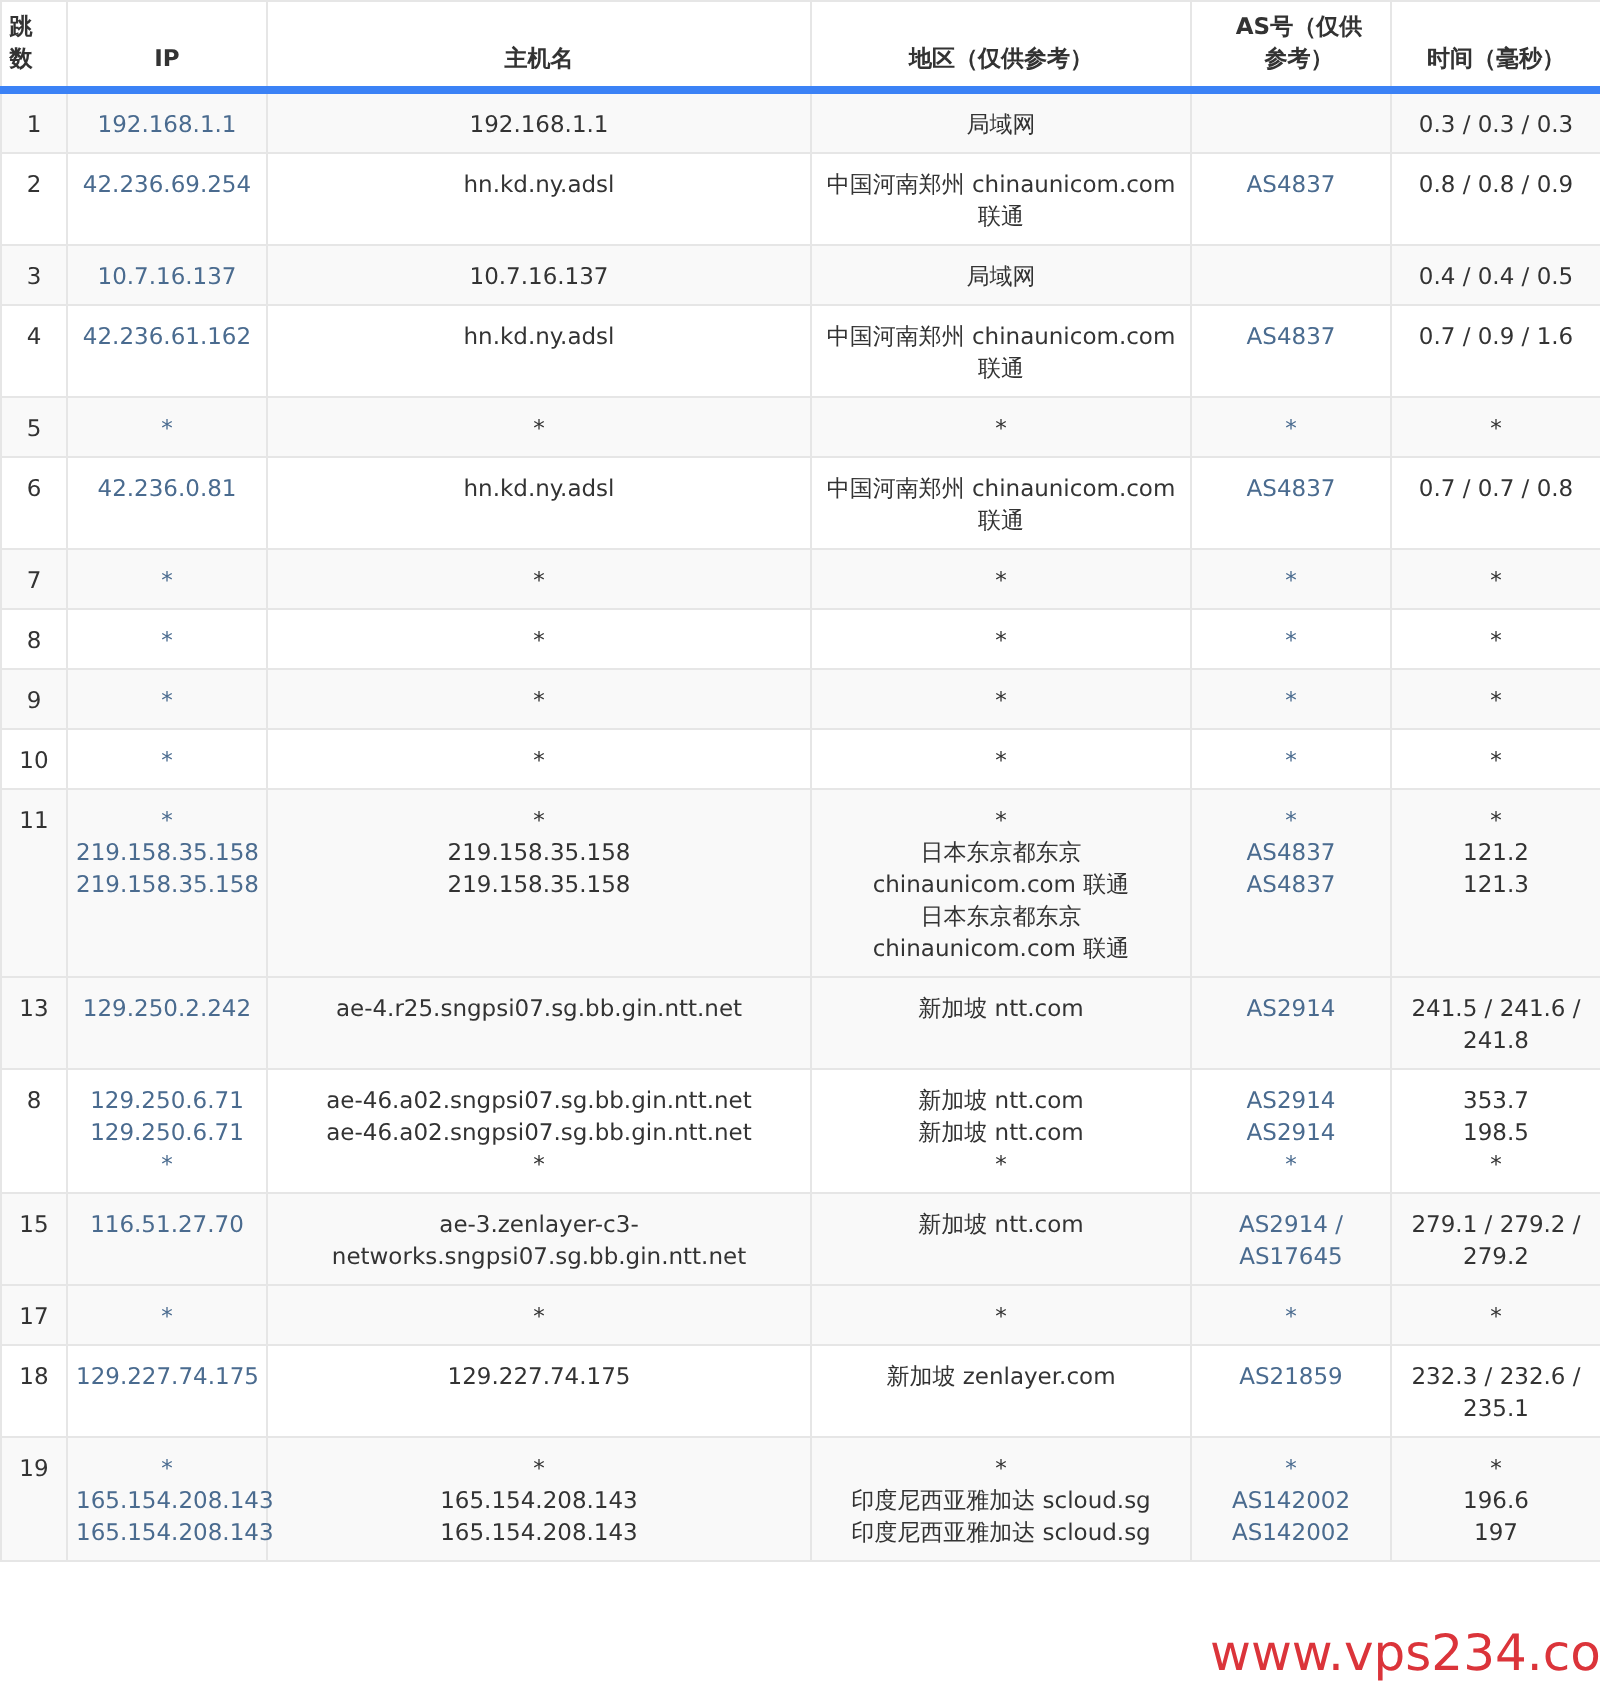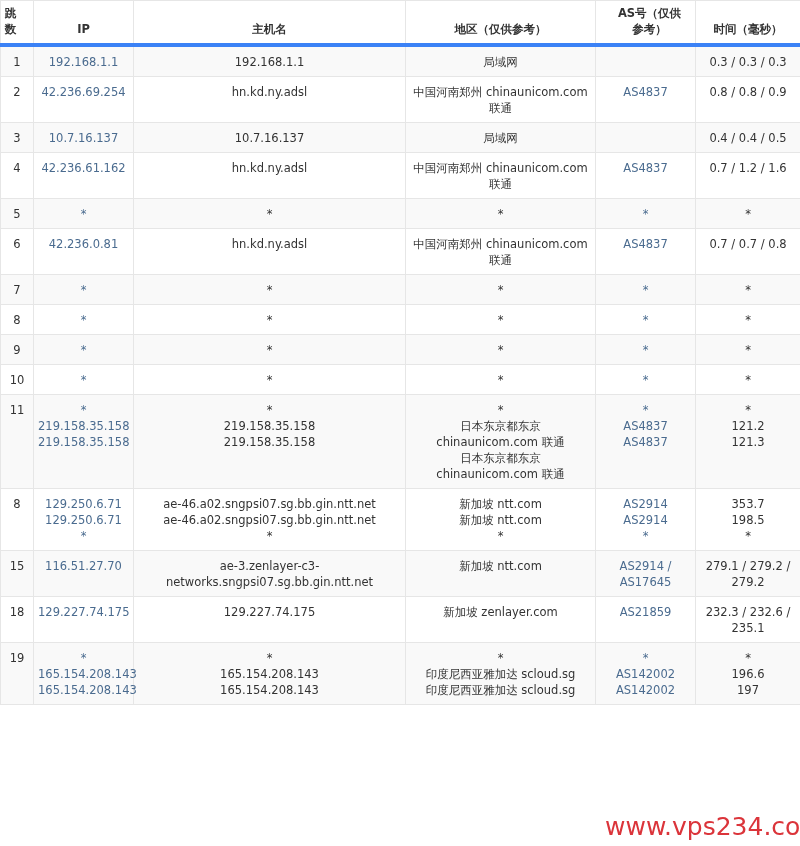--- a/index.html
+++ b/index.html
@@ -108,21 +108,21 @@
         <td class="host">
           <span class="line">hn.kd.ny.adsl</span>
         </td>
         <td class="geo">
           <span class="line wrap">中国河南郑州 chinaunicom.com 联通</span>
         </td>
         <td class="as">
           <a class="line as" style="text-decoration: none; cursor: pointer;">AS4837</a>
         </td>
         <td class="time">
-          <span class="line">0.7 / 1.2 / 1.6</span>
+          <span class="line">0.7 / 0.9 / 1.6</span>
         </td>
       </tr>
       <tr class="odd">
         <td class="hop">5</td>
         <td class="ip">
           <span class="line ip">*</span>
         </td>
         <td class="host">
           <span class="line">*</span>
         </td>
@@ -249,20 +249,39 @@
           <span class="line as">*</span>
           <a class="line as" style="text-decoration: none; cursor: pointer;">AS4837</a>
           <a class="line as" style="text-decoration: none; cursor: pointer;">AS4837</a>
         </td>
         <td class="time">
           <span class="line">*</span>
           <span class="line">121.2</span>
           <span class="line">121.3</span>
         </td>
       </tr>
+      <tr class="odd">
+        <td class="hop">13</td>
+        <td class="ip">
+          <a class="line ip" style="text-decoration: none; cursor: pointer;">129.250.2.242</a>
+        </td>
+        <td class="host">
+          <span class="line">ae-4.r25.sngpsi07.sg.bb.gin.ntt.net</span>
+        </td>
+        <td class="geo">
+          <span class="line">新加坡 ntt.com</span>
+        </td>
+        <td class="as">
+          <a class="line as" style="text-decoration: none; cursor: pointer;">AS2914</a>
+        </td>
+        <td class="time">
+          <span class="line">241.5 / 241.6 /</span>
+          <span class="line">241.8</span>
+        </td>
+      </tr>
       <tr class="even">
         <td class="hop">8</td>
         <td class="ip">
           <a class="line ip" style="text-decoration: none; cursor: pointer;">129.250.6.71</a>
           <a class="line ip" style="text-decoration: none; cursor: pointer;">129.250.6.71</a>
           <span class="line ip">*</span>
         </td>
         <td class="host">
           <span class="line">ae-46.a02.sngpsi07.sg.bb.gin.ntt.net</span>
           <span class="line">ae-46.a02.sngpsi07.sg.bb.gin.ntt.net</span>
@@ -296,20 +315,38 @@
         <td class="geo">
           <span class="line">新加坡 ntt.com</span>
         </td>
         <td class="as">
           <a class="line as" style="text-decoration: none; cursor: pointer;">AS2914 /</a>
           <a class="line as" style="text-decoration: none; cursor: pointer;">AS17645</a>
         </td>
         <td class="time">
           <span class="line">279.1 / 279.2 /</span>
           <span class="line">279.2</span>
+        </td>
+      </tr>
+      <tr class="odd">
+        <td class="hop">17</td>
+        <td class="ip">
+          <span class="line ip">*</span>
+        </td>
+        <td class="host">
+          <span class="line">*</span>
+        </td>
+        <td class="geo">
+          <span class="line">*</span>
+        </td>
+        <td class="as">
+          <span class="line as">*</span>
+        </td>
+        <td class="time">
+          <span class="line">*</span>
         </td>
       </tr>
       <tr class="even">
         <td class="hop">18</td>
         <td class="ip">
           <a class="line ip" style="text-decoration: none; cursor: pointer;">129.227.74.175</a>
         </td>
         <td class="host">
           <span class="line">129.227.74.175</span>
         </td>

